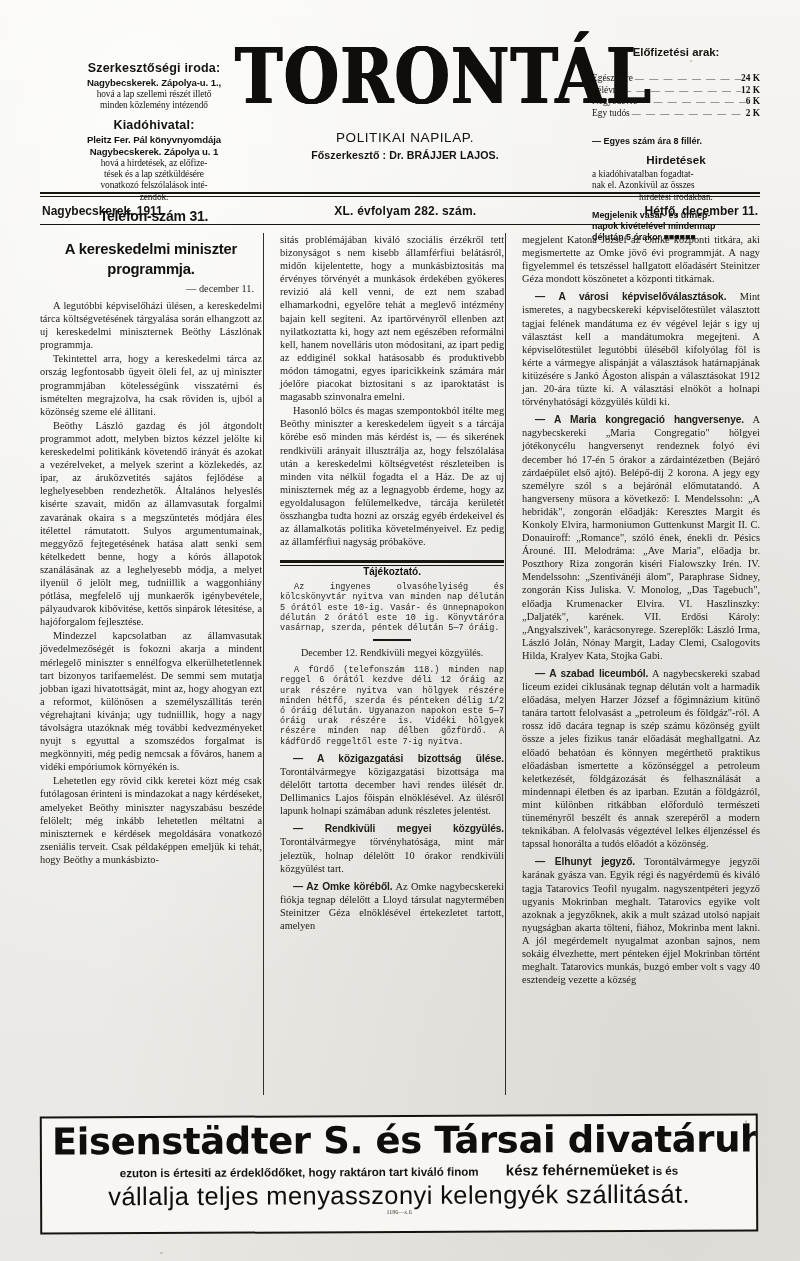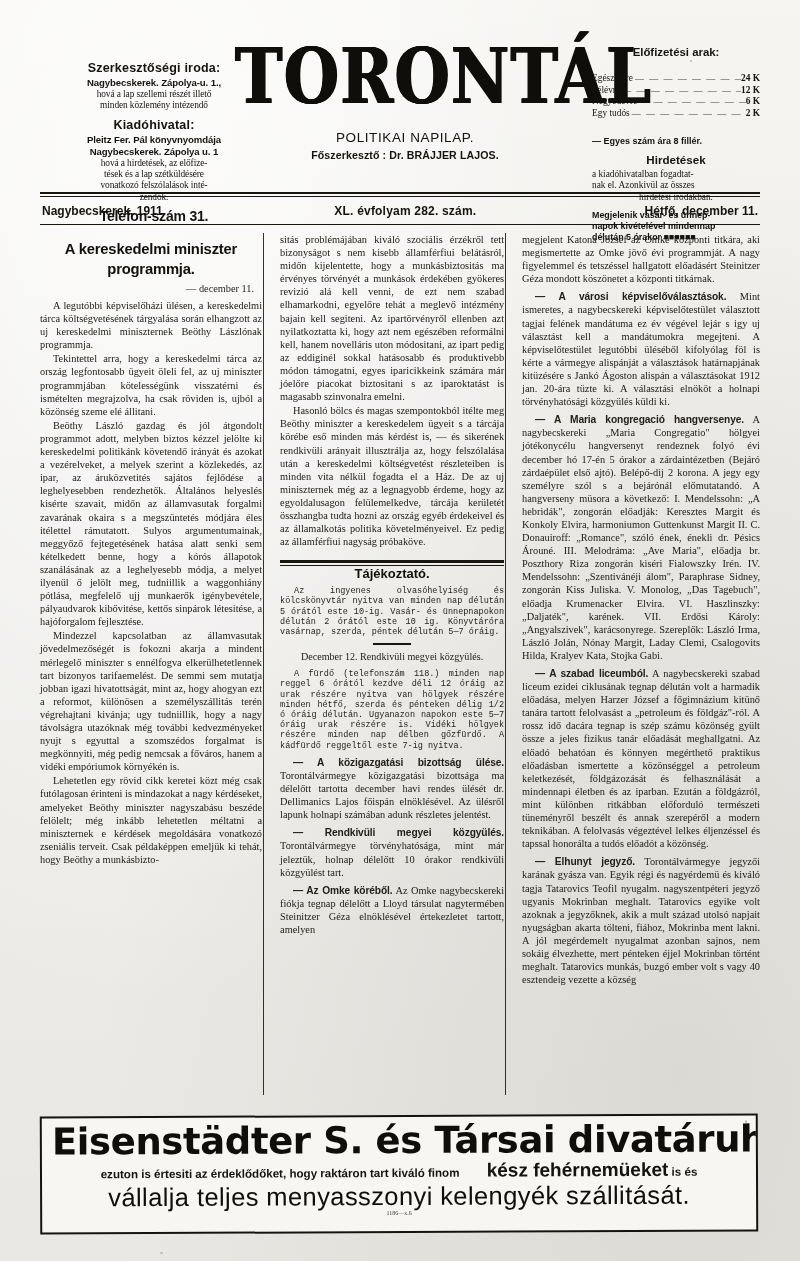--- a/index.html
+++ b/index.html
@@ -252,21 +252,21 @@
     font-weight: bold;
     font-size: 19px;
     text-align: center;
     letter-spacing: 1.2px;
     margin: 9px 0 5px;
     color: #12100c;
   }
   .hirek-sub {
     font-family: "Liberation Sans", sans-serif;
     font-weight: bold;
-    font-size: 13px;
+    font-size: 10px;
     text-align: center;
     margin: 0 0 5px;
     color: #12100c;
   }
   p.small {
     font-family: Liberation Mono, monospace;
     font-size: 8.5px;
     line-height: 10.2px;
     text-align: justify;
     text-indent: 14px;
@@ -331,21 +331,21 @@
   .ad-l2 {
     font-family: "Liberation Sans", sans-serif;
     font-size: 11.6px;
     font-weight: bold;
     line-height: 15px;
     margin-top: 1px;
     color: #151310;
     white-space: nowrap;
   }
   .ad-l2 .big {
-    font-size: 19px;
+    font-size: 15px;
     font-weight: bold;
     padding-left: 24px;
   }
   .ad-l3 {
     font-family: "Liberation Sans", sans-serif;
     font-size: 25.5px;
     line-height: 30px;
     letter-spacing: .4px;
     margin-top: 1px;
     color: #100e0b;

